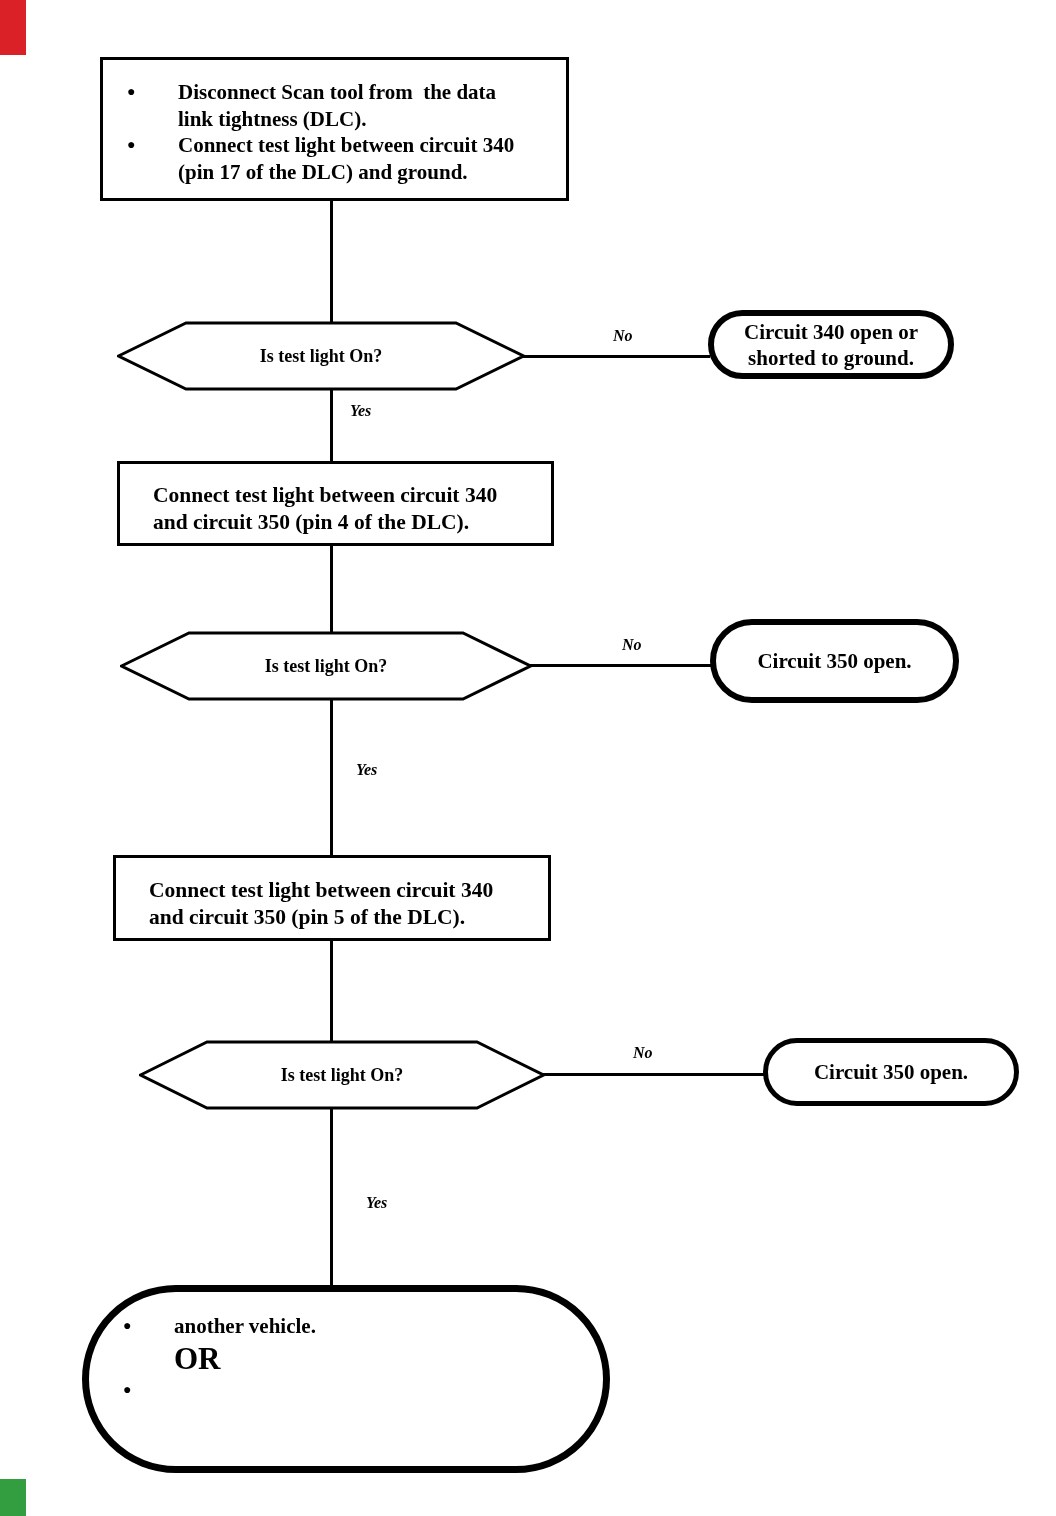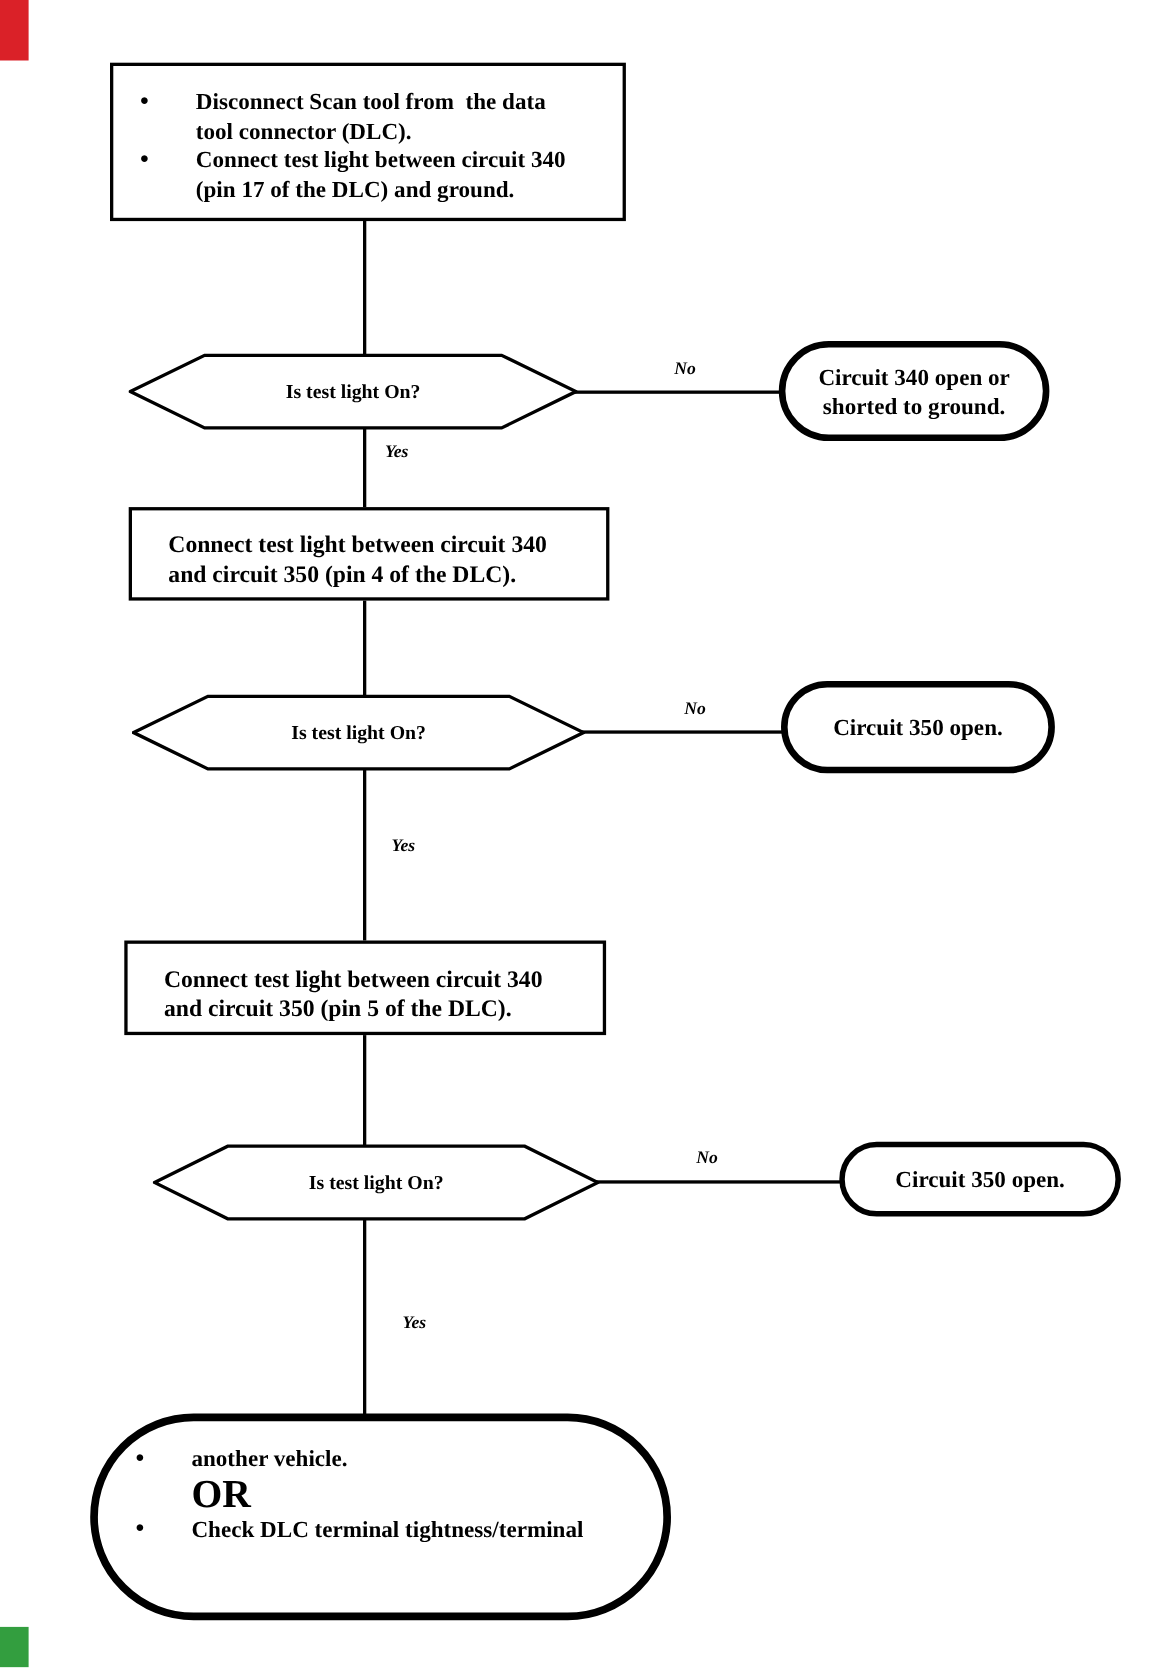--- a/index.html
+++ b/index.html
@@ -40,26 +40,26 @@
   .hex svg{display:block;position:absolute;inset:0;}
   .hexlabel{position:absolute;inset:0;display:flex;align-items:center;justify-content:center;font-size:18px;}
   .hex1{left:117px;top:321px;width:408px;height:70px;}
   .hex2{left:120px;top:631px;width:412px;height:70px;}
   .hex3{left:139px;top:1040px;width:406px;height:70px;}
 
   
   .stadium{position:absolute;border:6px solid #000;background:#fff;box-sizing:border-box;
     display:flex;align-items:center;justify-content:center;text-align:center;
     font-size:21px;line-height:26px;}
-  .st1{left:708px;top:310px;width:246px;height:91px;border-radius:46px;}
+  .st1{left:708px;top:310px;width:246px;height:69px;border-radius:46px;}
   .st2{left:710px;top:619px;width:249px;height:84px;border-radius:42px;}
   .st3{left:763px;top:1038px;width:256px;height:68px;border-radius:34px;border-width:5px;}
   .end{left:82px;top:1285px;width:528px;height:188px;border-radius:94px;border-width:7px;
     display:block;text-align:left;font-size:21px;line-height:27px;padding:21px 8px 0 34px;}
-  .or-line{font-size:36px;line-height:31px;margin:3px 0 3px 51px;}
+  .or-line{font-size:31px;line-height:31px;margin:3px 0 3px 51px;}
 
   
   .elabel{position:absolute;font-size:16px;line-height:26px;font-style:italic;}
   .no1{left:613px;top:323px;}
   .yes1{left:350px;top:398px;}
   .no2{left:622px;top:632px;}
   .yes2{left:356px;top:757px;}
   .no3{left:633px;top:1040px;}
   .yes3{left:366px;top:1190px;}
 </style>
@@ -69,21 +69,21 @@
 <div class="canvas">
 
   <div class="mark mark-red"></div>
   <div class="mark mark-green"></div>
 
   <div class="pbox start">
     <div class="brow">
       <span class="bullet">●</span>
       <span class="btext">
         <span class="ln">Disconnect Scan tool from  the data</span>
-        <span class="ln">tool connector (DLC).</span>
+        <span class="ln">link tightness (DLC).</span>
       </span>
     </div>
     <div class="brow">
       <span class="bullet">●</span>
       <span class="btext">
         <span class="ln">Connect test light between circuit 340</span>
         <span class="ln">(pin 17 of the DLC) and ground.</span>
       </span>
     </div>
   </div>
@@ -151,18 +151,17 @@
     <div class="brow">
       <span class="bullet">●</span>
       <span class="btext">
         <span class="ln">another vehicle.</span>
       </span>
     </div>
     <div class="or-line">OR</div>
     <div class="brow">
       <span class="bullet">●</span>
       <span class="btext">
-        <span class="ln">Check DLC terminal tightness/terminal</span>
       </span>
     </div>
   </div>
 
 </div>
 
 </body></html>

